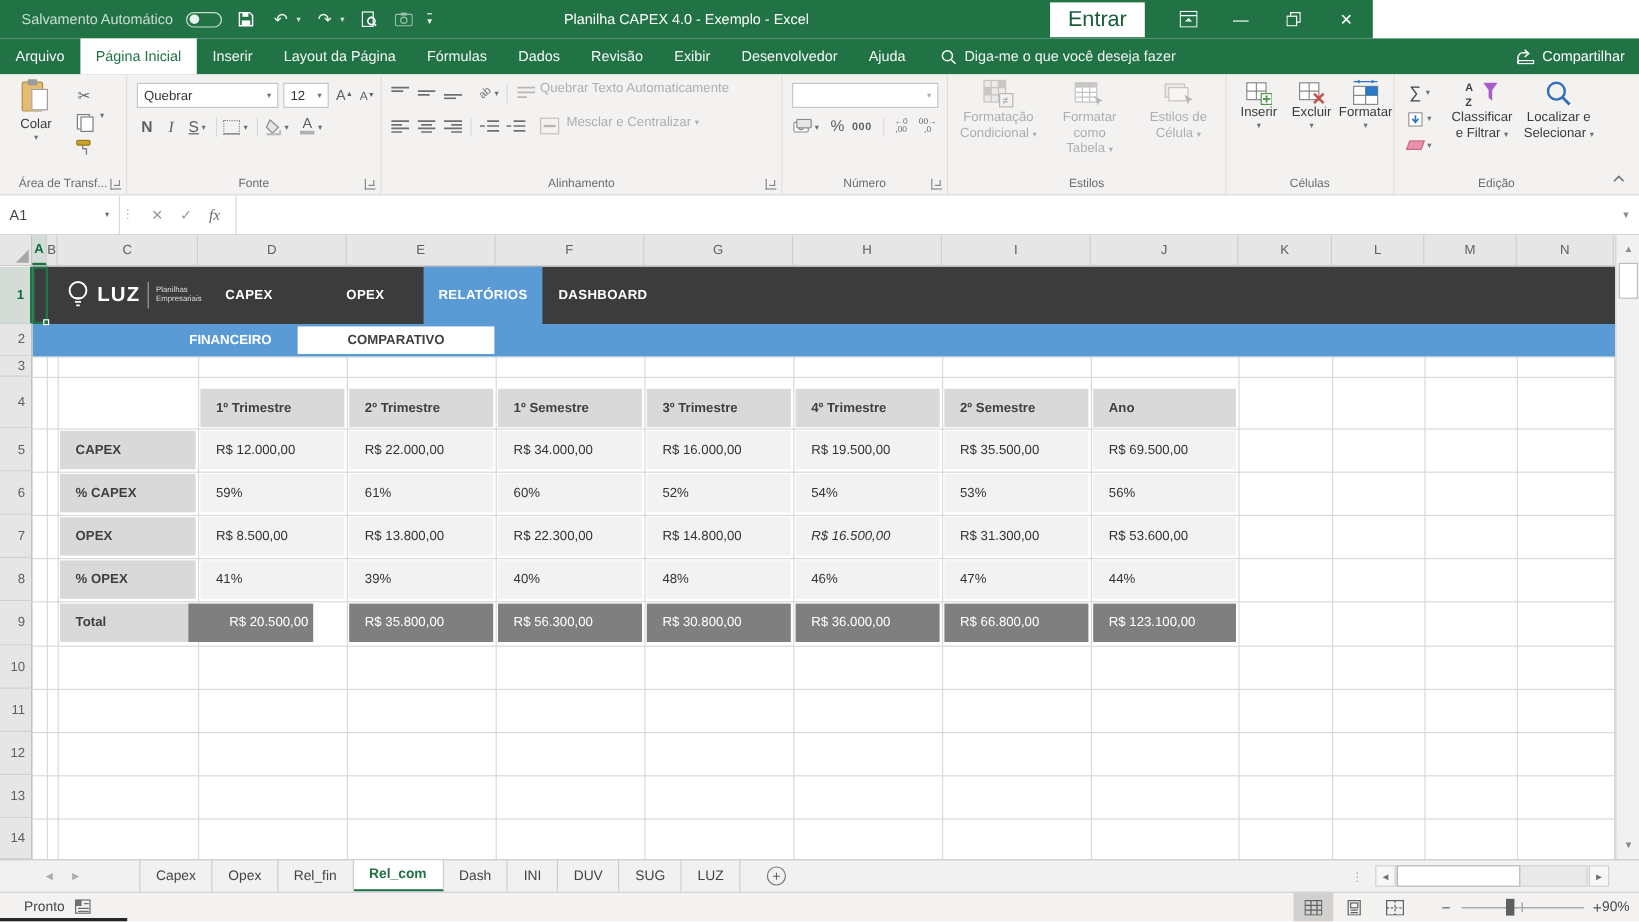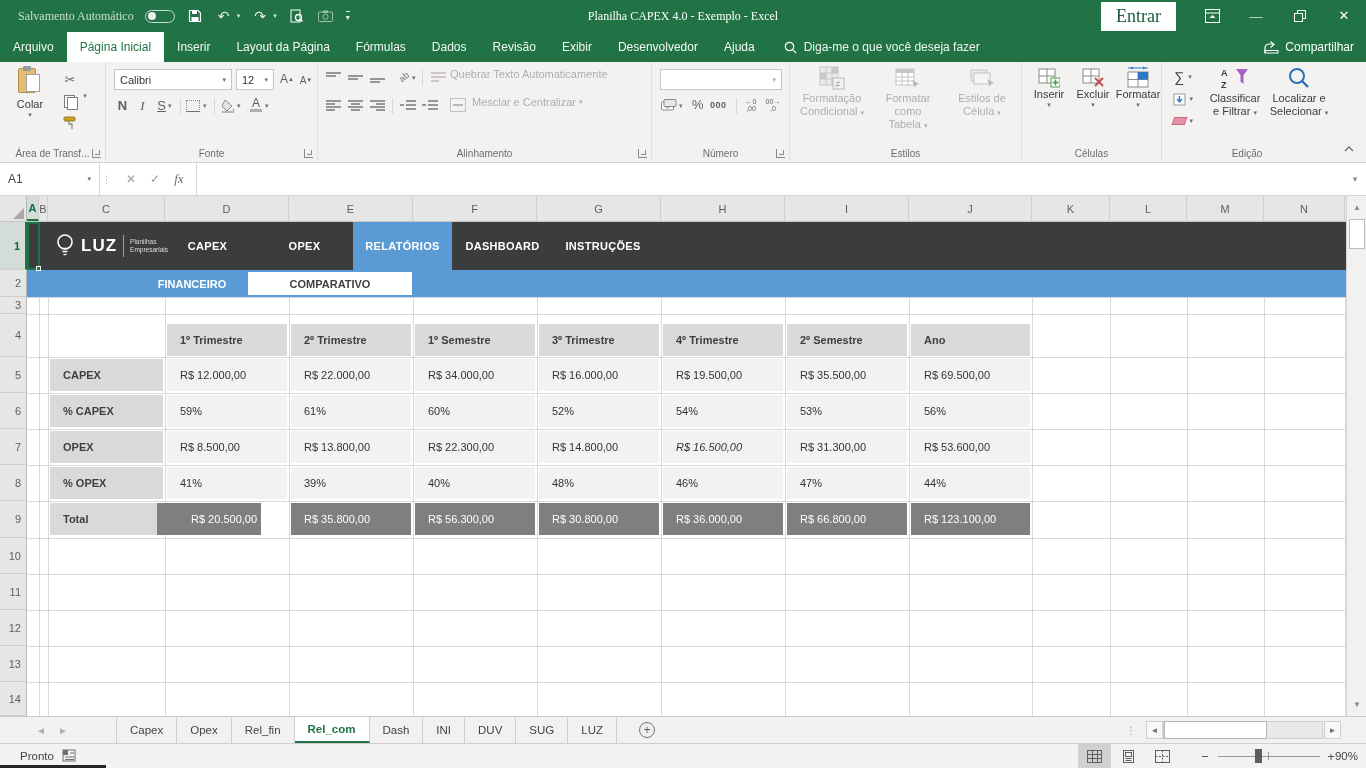--- a/index.html
+++ b/index.html
@@ -1,21 +1,21 @@
 <!DOCTYPE html>
 <html><head>
 <meta charset="utf-8">
 <style>
   * { margin:0; padding:0; box-sizing:border-box; }
   html,body { width:1366px; height:768px; overflow:hidden; }
   body { font-family:"Liberation Sans", sans-serif; background:#fff; position:relative; font-size:12px; color:#333; }
   svg { display:block; }
 
   
-  #titlebar { position:absolute; top:0; left:0; width:1366px; height:32px; background:#217346; display:flex; align-items:center; color:#fff;font-family:Liberation Serif, serif; }
+  #titlebar { position:absolute; top:0; left:0; width:1144px; height:32px; background:#217346; display:flex; align-items:center; color:#fff; }
   .qat { display:flex; align-items:center; gap:11px; padding-left:18px; }
   .autosave-lbl { font-size:12px; color:rgba(255,255,255,.75); }
   .toggle { width:30px; height:13px; border:1px solid rgba(255,255,255,.75); border-radius:7px; position:relative; }
   .toggle .knob { position:absolute; left:2px; top:1.5px; width:8px; height:8px; border-radius:50%; background:rgba(255,255,255,.9); }
   .qat-ic { width:18px; height:18px; display:flex; align-items:center; justify-content:center; color:rgba(255,255,255,.92); font-size:14px; }
   .qat-dd { font-size:7px; color:rgba(255,255,255,.8); margin-left:-7px; }
   .qat-more { font-size:8px; color:rgba(255,255,255,.9); border-top:1px solid rgba(255,255,255,.9); padding-top:1px; }
   #win-title { position:absolute; left:50%; top:0; transform:translateX(-50%); height:32px; display:flex; align-items:center; font-size:12px; color:#fff; white-space:nowrap; }
   .win-right { position:absolute; right:0; top:0; height:32px; display:flex; align-items:center; }
   .entrar-btn { background:#fff; color:#1a5c38; font-size:18px; padding:4px 15px; margin-right:14px; cursor:default; }
@@ -242,21 +242,21 @@
           <rect x="1" y="1" width="11" height="4" rx="1" fill="#c9a227" stroke="#9a7b1c"></rect>
           <path d="M6 5 v3 h3 v5" fill="none" stroke="#8a8a8a" stroke-width="1.3"></path>
         </svg>
     </span>
     <div class="glabel">Área de Transf...</div>
     <span class="launcher"></span>
   </div>
 
   <div class="rgroup" style="left:106px;width:212px;">
     <div class="inbox" style="position:absolute;left:8px;top:7px;width:118px;height:21px;">
-      <span>Calibri</span>
+      <span>Quebrar</span>
         <span class="dd">▾</span>
     </div>
     <div class="inbox" style="position:absolute;left:130px;top:7px;width:38px;height:21px;">
       <span>12</span>
         <span class="dd">▾</span>
     </div>
     <span class="mini" style="left:172px;top:8px;width:18px;height:18px;color:#5f5f5f;font-size:12px;">A<span style="font-size:6px;vertical-align:top;">▲</span></span>
     <span class="mini" style="left:191px;top:9px;width:18px;height:18px;color:#5f5f5f;font-size:10px;">A<span style="font-size:6px;vertical-align:top;">▼</span></span>
     <span class="mini nis" style="left:8px;top:36px;font-weight:bold;">N</span>
     <span class="mini nis" style="left:28px;top:36px;font-style:italic;font-family:'Liberation Serif',serif;">I</span>
@@ -591,21 +591,20 @@
         <div class="logo-div"></div>
         <div class="logo-sub">
           <div>Planilhas</div>
           <div>Empresariais</div>
         </div>
       </div>
       <div class="navtab" style="left: 138px; width: 85px;">CAPEX</div>
       <div class="navtab" style="left: 235px; width: 85px;">OPEX</div>
       <div class="navtab active" style="left: 326px; width: 99px;">RELATÓRIOS</div>
       <div class="navtab" style="left: 428px; width: 95px;">DASHBOARD</div>
-      <div class="navtab" style="left: 525px; width: 102px;">INSTRUÇÕES</div>
     </div>
     <div id="subbar">
       <div class="subtab" style="left: 95px; width: 140px;">FINANCEIRO</div>
       <div class="subtab active" style="left: 221px; width: 164px;">COMPARATIVO</div>
     </div>
     <div class="tcell hdr" style="left: 167px; top: 102px; width: 120px; height: 32px;">1º Trimestre</div>
     <div class="tcell hdr" style="left: 291px; top: 102px; width: 120px; height: 32px;">2º Trimestre</div>
     <div class="tcell hdr" style="left: 415px; top: 102px; width: 120px; height: 32px;">1º Semestre</div>
     <div class="tcell hdr" style="left: 539px; top: 102px; width: 120px; height: 32px;">3º Trimestre</div>
     <div class="tcell hdr" style="left: 663px; top: 102px; width: 120px; height: 32px;">4º Trimestre</div>

